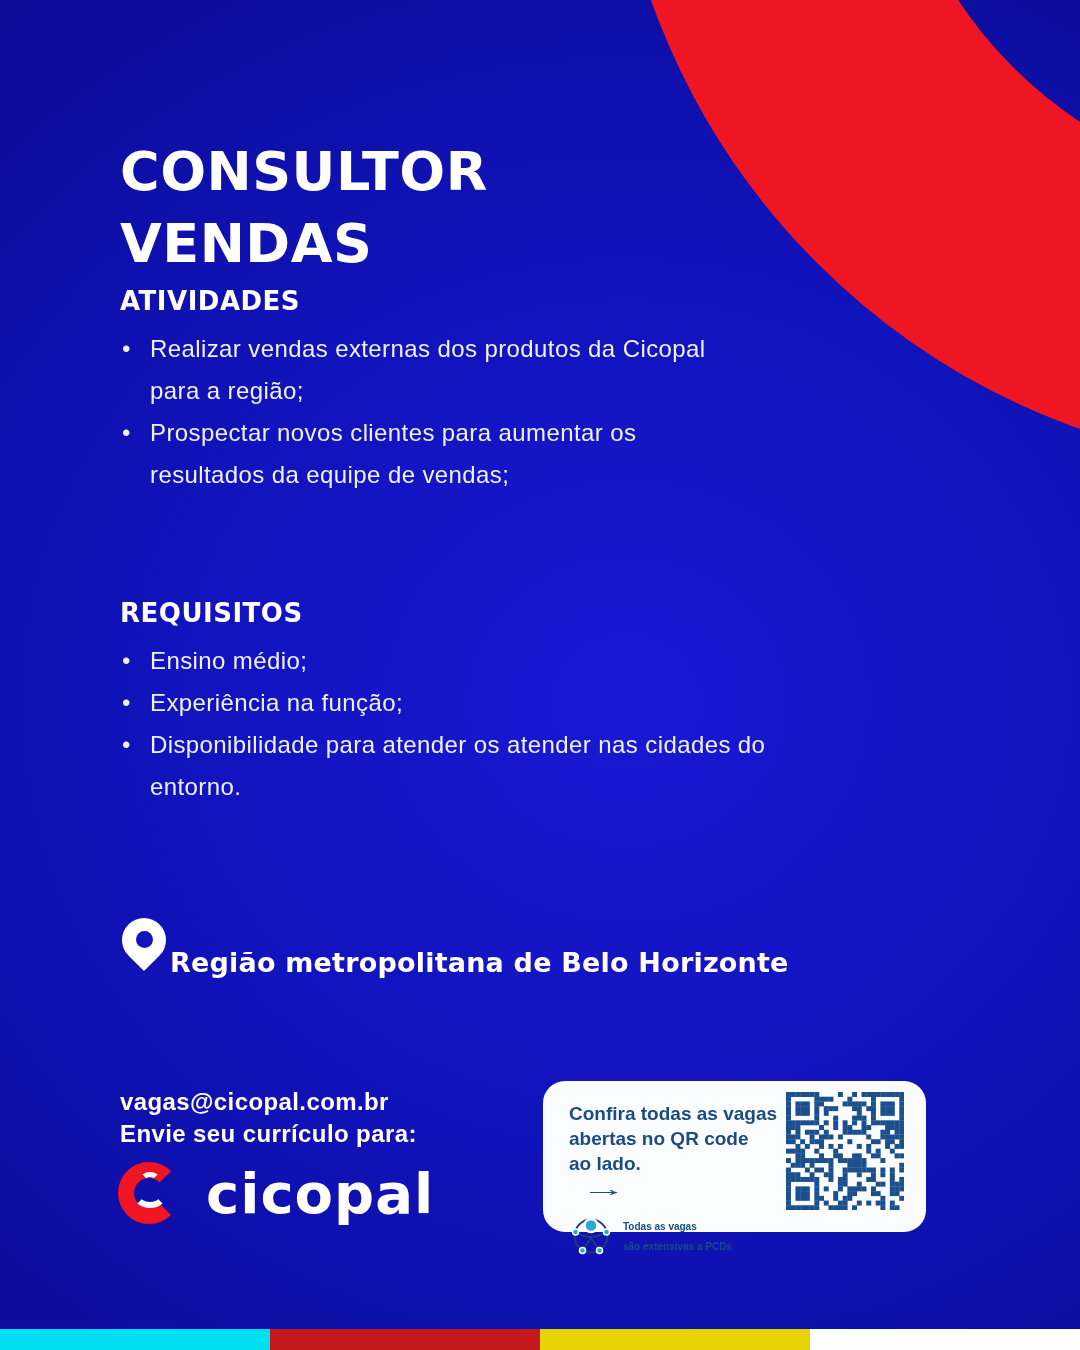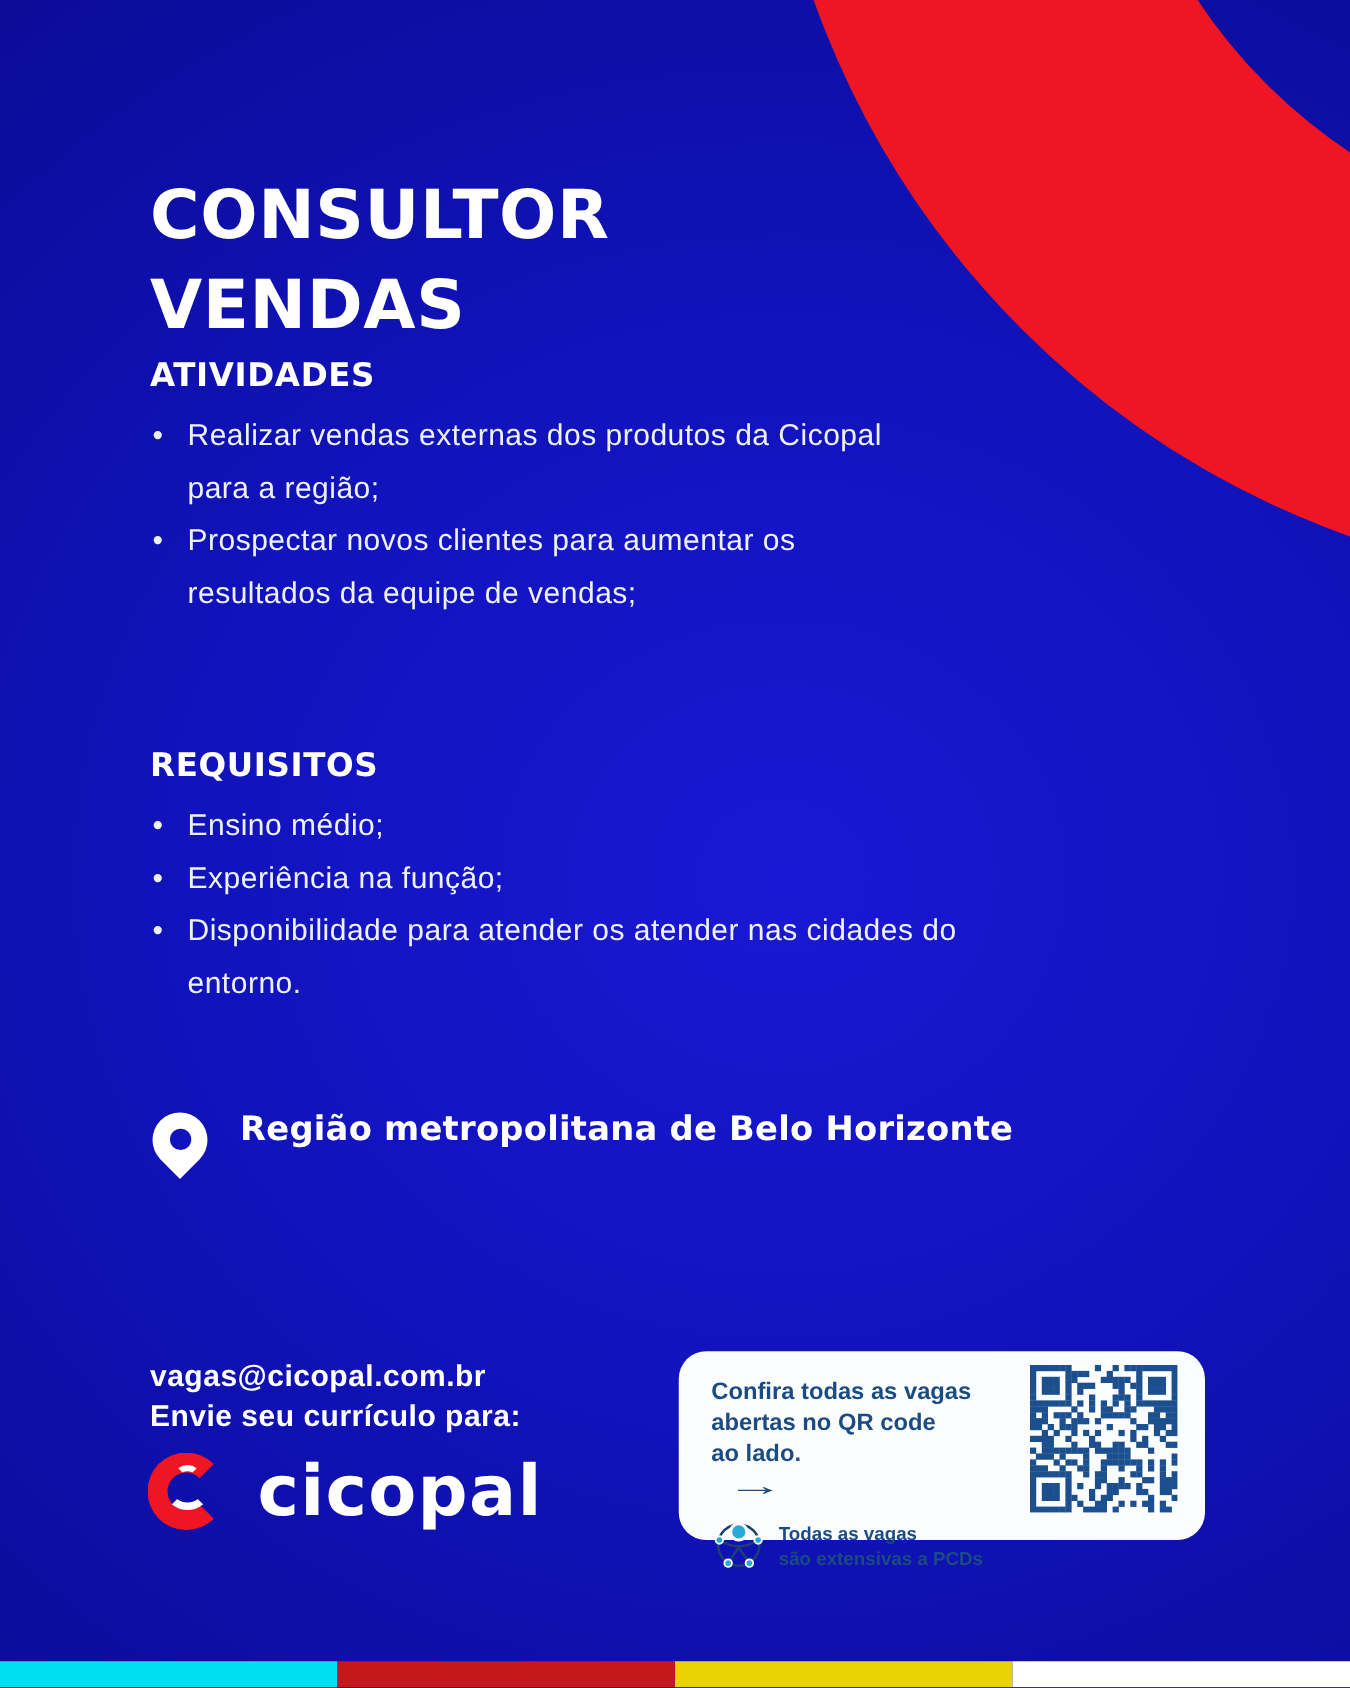--- a/index.html
+++ b/index.html
@@ -38,22 +38,22 @@
     position:relative; padding-left:30px;
     font-size:24px; line-height:42px; letter-spacing:0.4px; color:#eef1fa;
   }
   .section li::before{
     content:'•'; position:absolute; left:2px; top:0;
     font-size:24px; color:#eef1fa;
   }
   .section li span{display:block;}
   
   .location{
-    position:absolute; left:118px; top:888px;
-    display:flex; align-items:flex-start; gap:22px;
+    position:absolute; left:118px; top:916px;
+    display:flex; align-items:flex-end; 
   }
   .pin{position:relative; width:52px; height:62px;}
   .pin-body{
     position:absolute; left:4px; top:2px;
     width:44px; height:44px; background:#fff;
     border-radius:50% 50% 50% 0;
     transform:rotate(-45deg);
   }
   .pin-hole{
     position:absolute; left:18px; top:15px;
@@ -95,37 +95,37 @@
     border-radius:50%;
   }
   .logo-word{
     margin-left:22px;
     font-family:"DejaVu Sans", sans-serif;
     font-weight:bold; font-size:56px; letter-spacing:1px; color:#fff;
   }
   
   .card{
     position:absolute; left:543px; top:1081px;
-    width:421px; height:151px; box-sizing:border-box;
+    width:383px; height:151px; box-sizing:border-box;
     background:#fbfcfe; border-radius:22px;
     padding:20px 22px 32px 26px;
     display:flex; justify-content:space-between;
     color:#1a4b82;
   }
   .card-left{display:flex; flex-direction:column;}
   .qr-note{font-weight:bold; font-size:19px; line-height:25px;}
   .qr-note span{display:block;}
   .arrow-line{display:flex; align-items:center;}
   .arrow{
     display:inline-block; margin-left:12px;
     font-weight:bold; font-size:22px;
     transform:scaleX(2.1); transform-origin:left center;
   }
   .pcd-row{margin-top:12px; display:flex; align-items:center; gap:10px;}
-  .pcd-text{font-weight:bold; font-size:15px; line-height:20px;}
+  .pcd-text{font-weight:bold; font-size:10px; line-height:20px;}
   .pcd-text span{display:block;}
   .qr-box{width:118px; height:118px; align-self:center;}
   
   .stripes{
     position:absolute; left:0; bottom:0; width:1080px; height:21px;
     display:flex;
   }
   .stripes div{flex:1; height:100%;}
 </style>
 </head>

